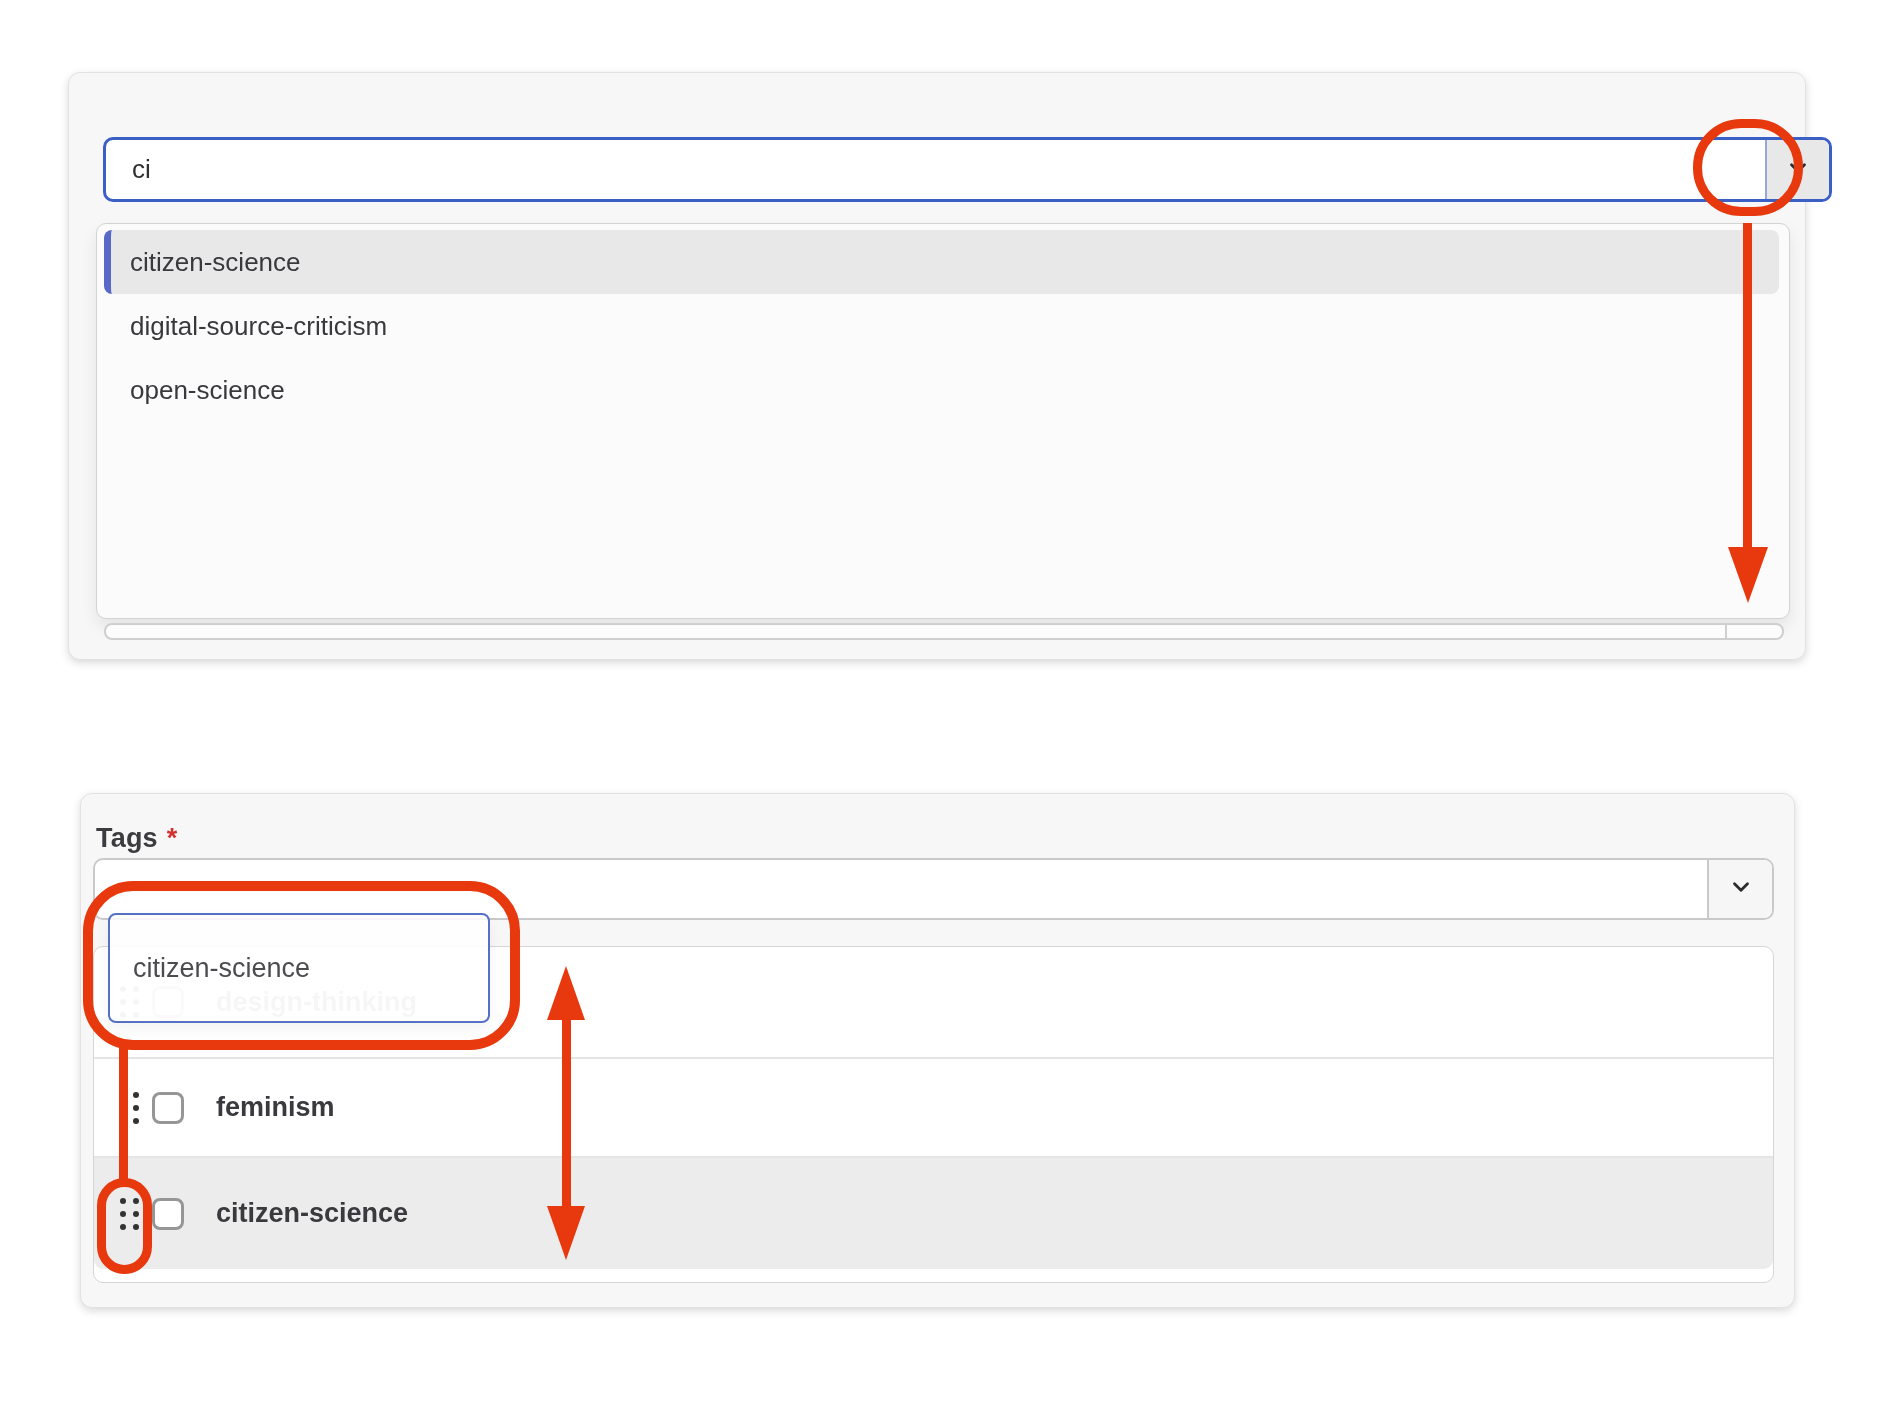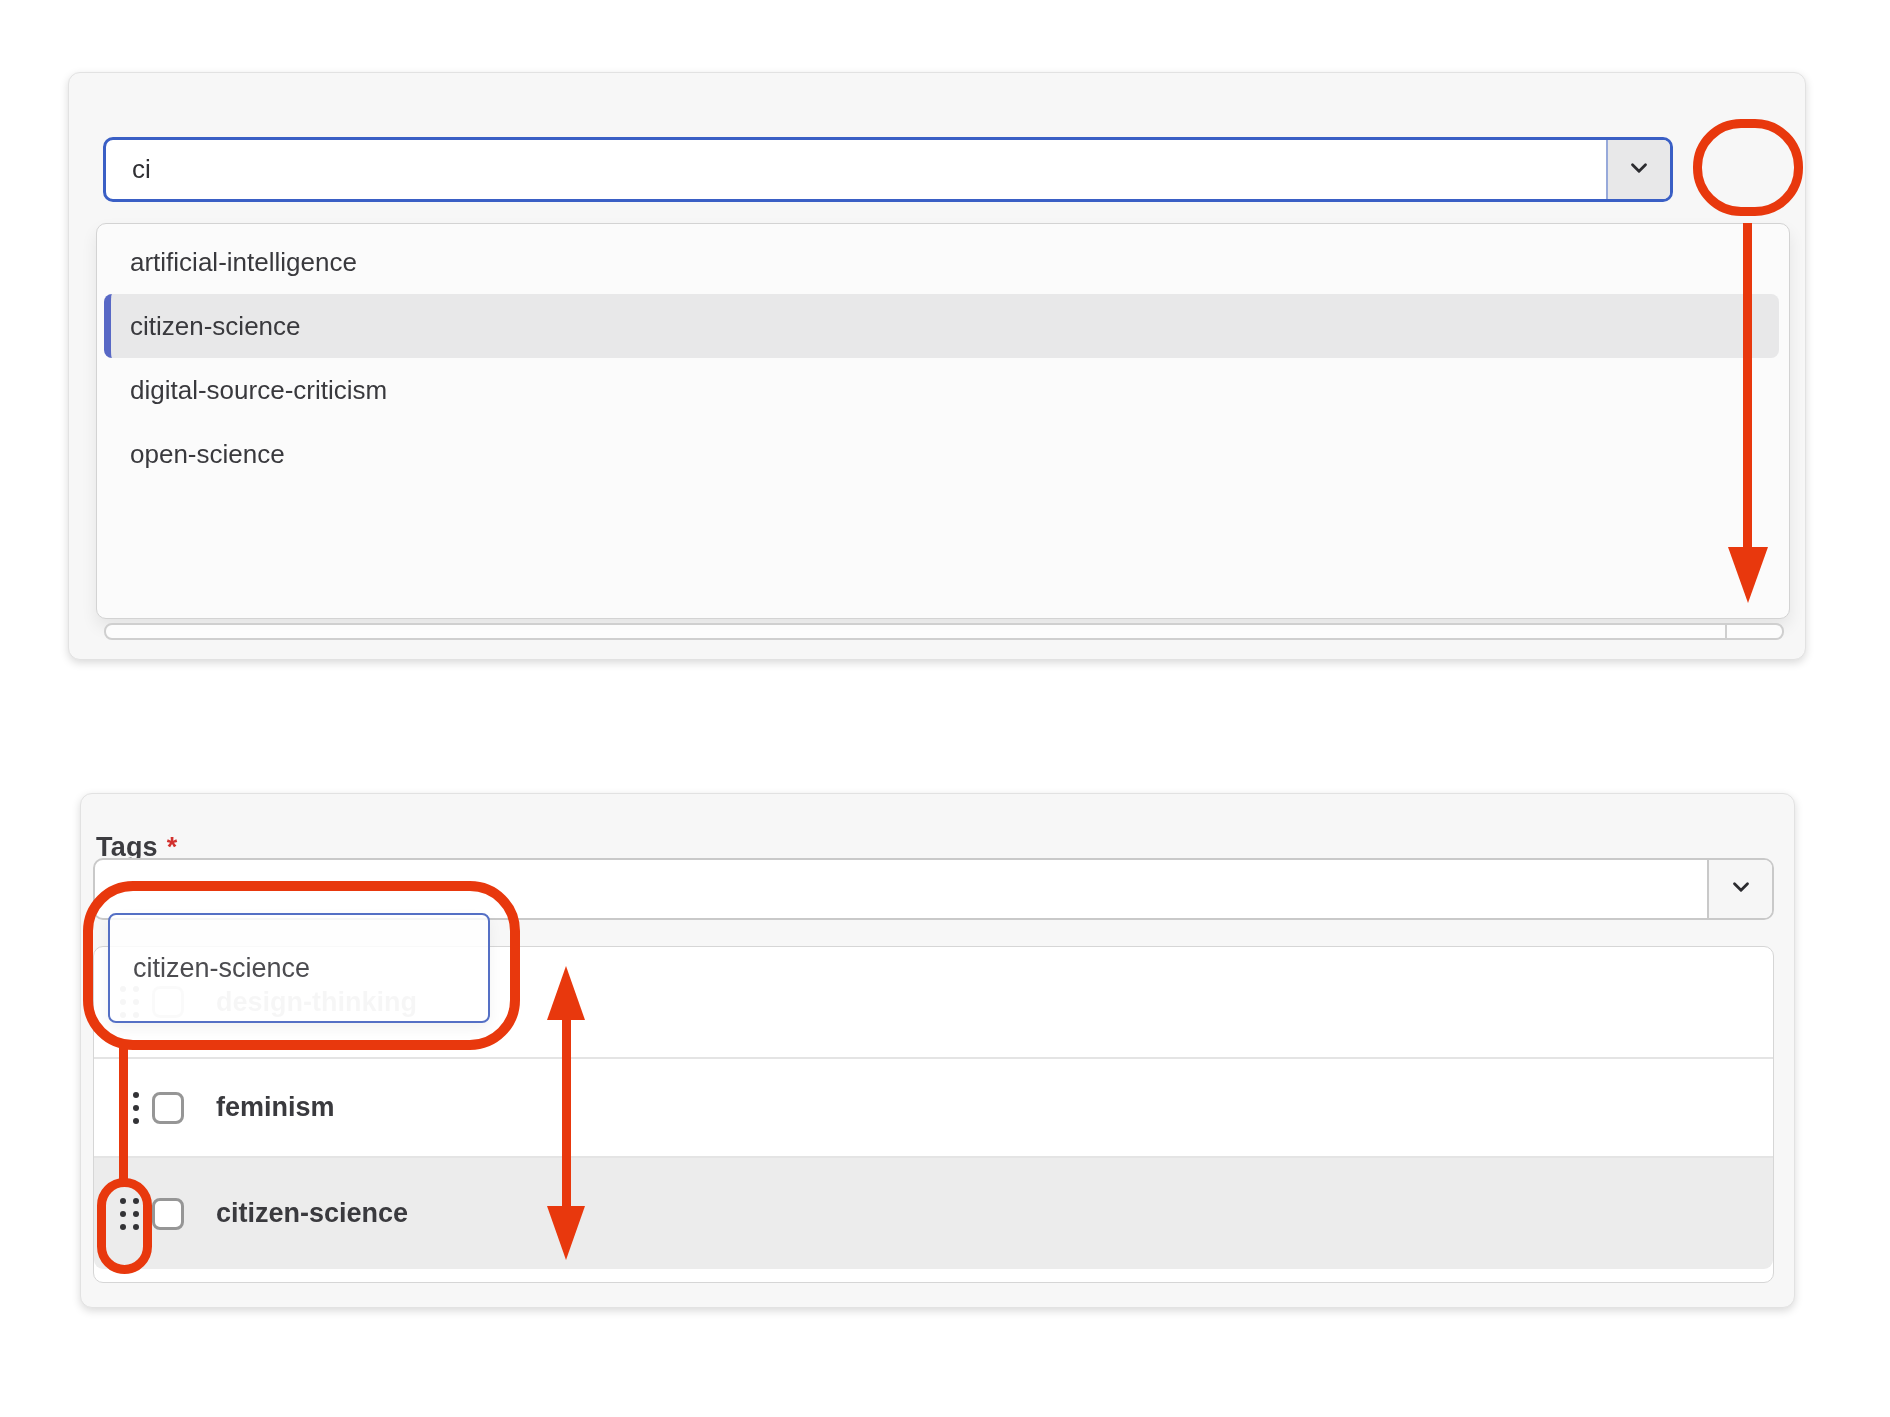--- a/index.html
+++ b/index.html
@@ -8,32 +8,32 @@
     font-family:"Liberation Sans","DejaVu Sans",sans-serif;color:#3a3a3e;
   }
   .card{
     position:absolute;background:#f7f7f7;border:1px solid #e2e2e2;border-radius:12px;
     box-shadow:0 3px 8px rgba(0,0,0,.15);box-sizing:border-box;
   }
   #card-top{left:68px;top:72px;width:1738px;height:588px;}
   #card-bottom{left:80px;top:793px;width:1715px;height:515px;}
 
   .field-label{
-    position:absolute;font-size:27px;font-weight:700;color:#3c3c40;letter-spacing:.2px;margin-top:9px;
+    position:absolute;font-size:27px;font-weight:700;color:#3c3c40;letter-spacing:.2px;
   }
   .field-label .req{color:#d2312e;margin-left:9px;font-weight:700;}
   #card-top .field-label{left:35px;top:84px;transform:translateY(-50%);}
   #card-bottom .field-label{left:15px;top:29px;}
 
   
   .select{
     position:absolute;background:#ffffff;box-sizing:border-box;display:flex;align-items:center;
   }
   #select-top{
-    left:34px;top:64px;width:1570px;height:65px;border:3px solid #3a5fc5;border-radius:10px;
+    left:34px;top:64px;width:1729px;height:65px;border:3px solid #3a5fc5;border-radius:10px;
   }
   #select-bottom{
     left:12px;top:64px;width:1681px;height:62px;border:2px solid #c9c9c9;border-radius:10px;
   }
   .select-value{flex:1;padding-left:26px;font-size:26px;color:#2f2f33;}
   .chev-seg{
     height:100%;display:flex;align-items:center;justify-content:center;box-sizing:border-box;
   }
   #select-top .chev-seg{width:64px;background:#e8e8e9;border-left:2px solid #97a9da;border-radius:0 7px 7px 0;}
   #select-bottom .chev-seg{width:65px;background:#f6f6f6;border-left:2px solid #c9c9c9;border-radius:0 8px 8px 0;}
@@ -122,21 +122,20 @@
       <div class="chev-seg">
         <span>
           <svg width="26" height="26" viewBox="0 0 24 24">
               <path d="M6 9l6 6 6-6" fill="none" stroke="#2c2c30" stroke-width="2.6" stroke-linecap="round" stroke-linejoin="round"></path>
             </svg>
         </span>
       </div>
     </div>
 
     <div class="dropdown">
-      <div class="option">artificial-intelligence</div>
       <div class="option highlighted">citizen-science</div>
       <div class="option">digital-source-criticism</div>
       <div class="option">open-science</div>
     </div>
 
     <div class="peek">
       <div class="peek-divider"></div>
     </div>
 
     <div class="ann ring-top"></div>

